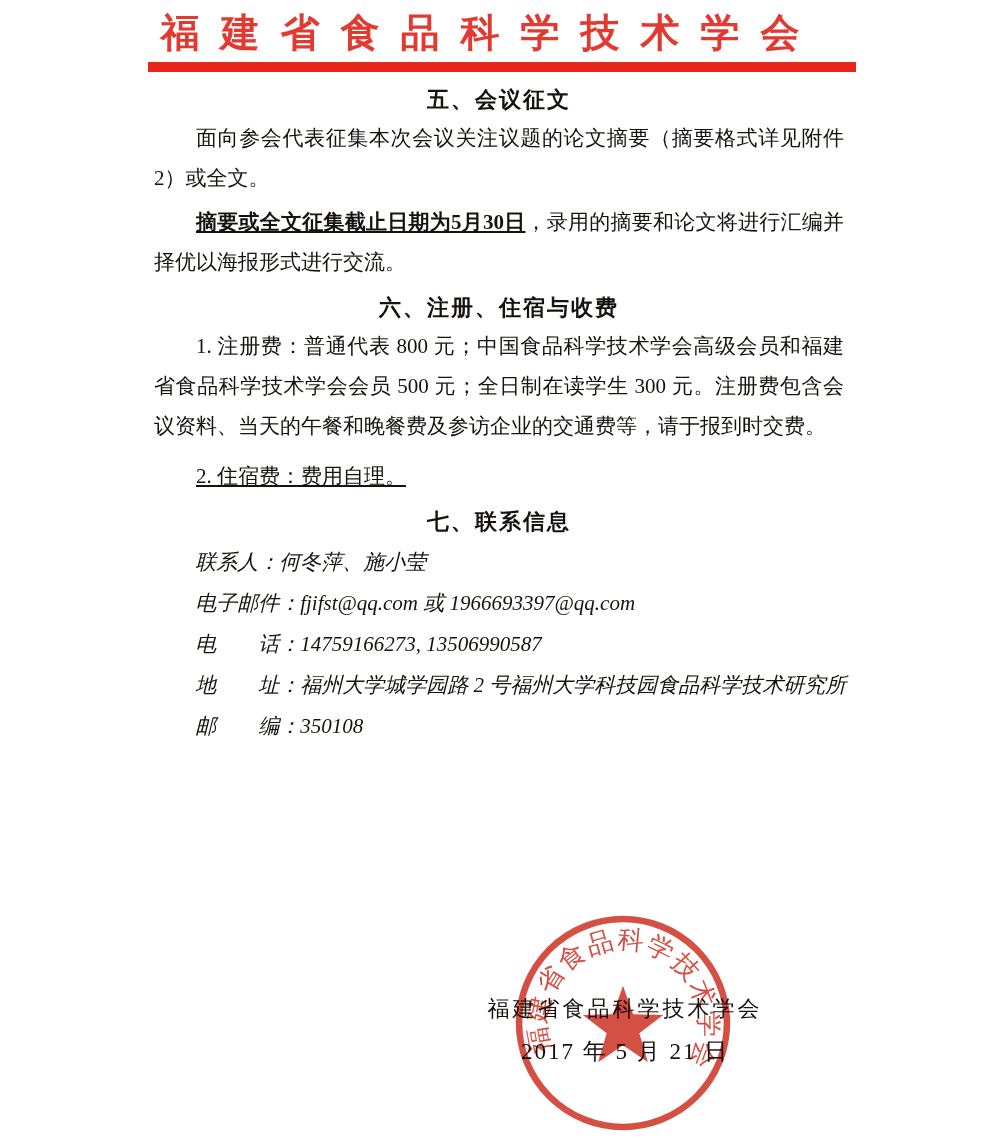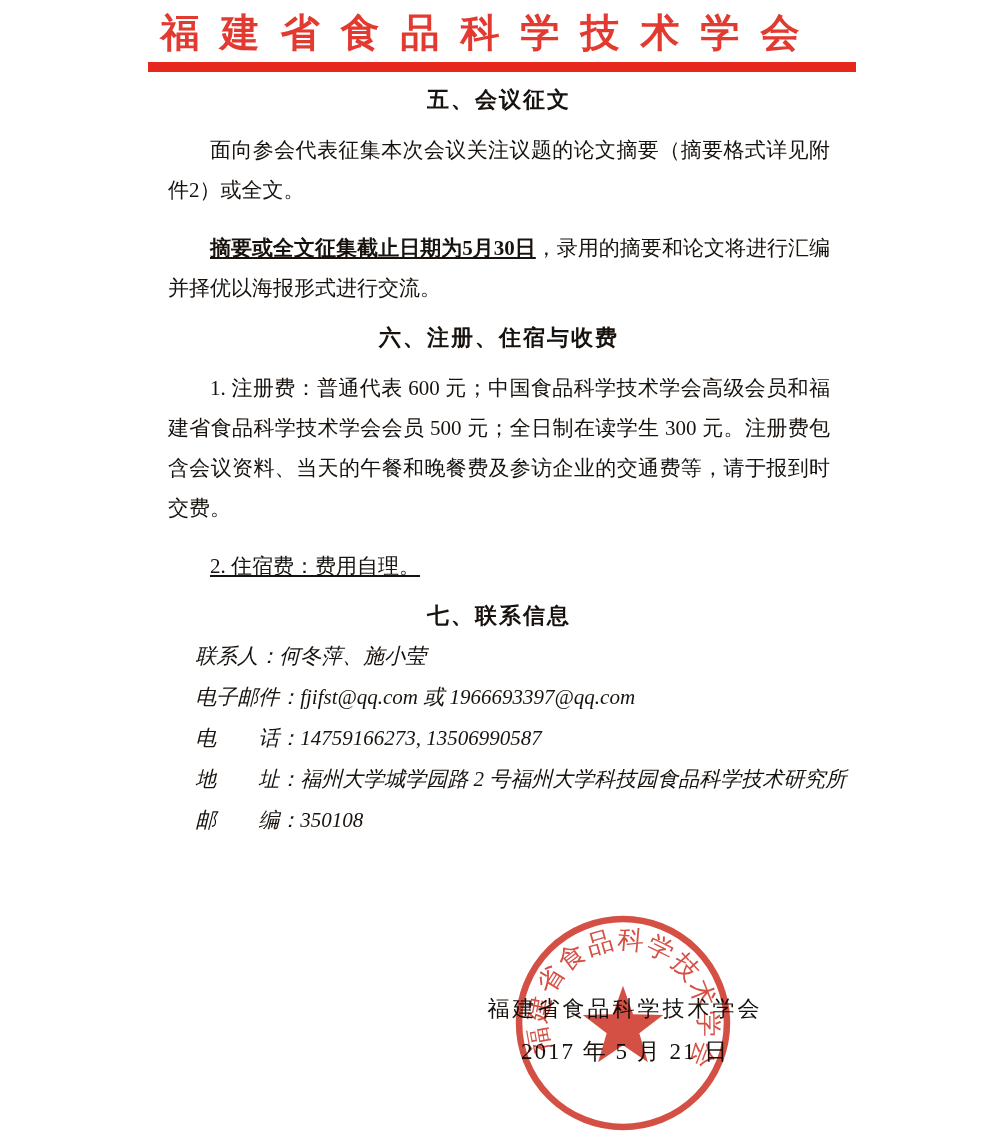--- a/index.html
+++ b/index.html
@@ -34,21 +34,21 @@
     position:absolute;left:150px;top:72px;width:698px;
     font-size:21px;line-height:40px;
     text-align:justify;
   }
   h2.sec{
     font-size:22px;line-height:24px;
     font-weight:bold;margin:16px 0 6px 0;
     text-align:center;letter-spacing:2px;
   }
   h2.sec.mt{margin-top:14px;}
-  p.para{margin:18px;text-indent:2em;}
+  p.para{margin:4px;text-indent:2em;}
   p.para.gap{margin-top:10px;text-decoration:underline;}
   .bold-underline{font-weight:bold;text-decoration:underline;}
   .contact-list{margin-top:8px;font-style:italic;}
   .contact-line{
     padding-left:2.15em;
     line-height:41px;
     white-space:nowrap;
   }
   
   .signoff{
@@ -75,21 +75,21 @@
   </div>
   <div class="red-rule"></div>
 
   <div class="content">
 
     <h2 class="sec">五、会议征文</h2>
     <p class="para">面向参会代表征集本次会议关注议题的论文摘要（摘要格式详见附件2）或全文。</p>
     <p class="para"><span class="bold-underline">摘要或全文征集截止日期为5月30日</span><span>，录用的摘要和论文将进行汇编并择优以海报形式进行交流。</span></p>
 
     <h2 class="sec mt">六、注册、住宿与收费</h2>
-    <p class="para">1. 注册费：普通代表 600 元；中国食品科学技术学会高级会员和福建省食品科学技术学会会员 500 元；全日制在读学生 300 元。注册费包含会议资料、当天的午餐和晚餐费及参访企业的交通费等，请于报到时交费。</p>
+    <p class="para">1. 注册费：普通代表 800 元；中国食品科学技术学会高级会员和福建省食品科学技术学会会员 500 元；全日制在读学生 300 元。注册费包含会议资料、当天的午餐和晚餐费及参访企业的交通费等，请于报到时交费。</p>
     <p class="para gap">2. 住宿费：费用自理。</p>
 
     <h2 class="sec mt">七、联系信息</h2>
 
     <div class="contact-list">
       <div class="contact-line"><span>联系人：</span><span>何冬萍、施小莹</span></div>
       <div class="contact-line"><span>电子邮件：</span><span>fjifst@qq.com 或 1966693397@qq.com</span></div>
       <div class="contact-line"><span>电　　话：</span><span>14759166273, 13506990587</span></div>
       <div class="contact-line"><span>地　　址：</span><span>福州大学城学园路 2 号福州大学科技园食品科学技术研究所</span></div>
       <div class="contact-line"><span>邮　　编：</span><span>350108</span></div>

